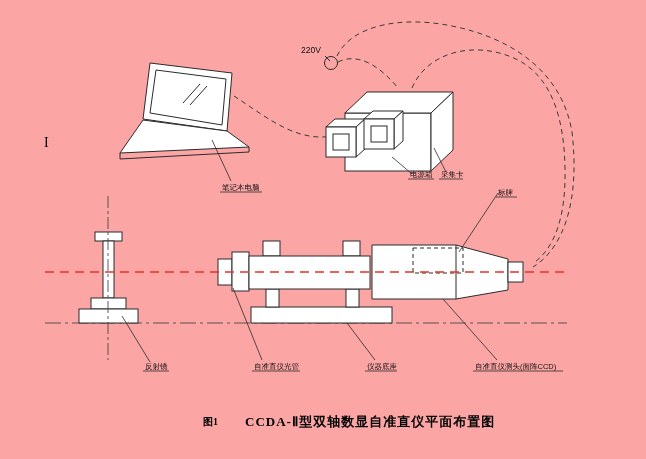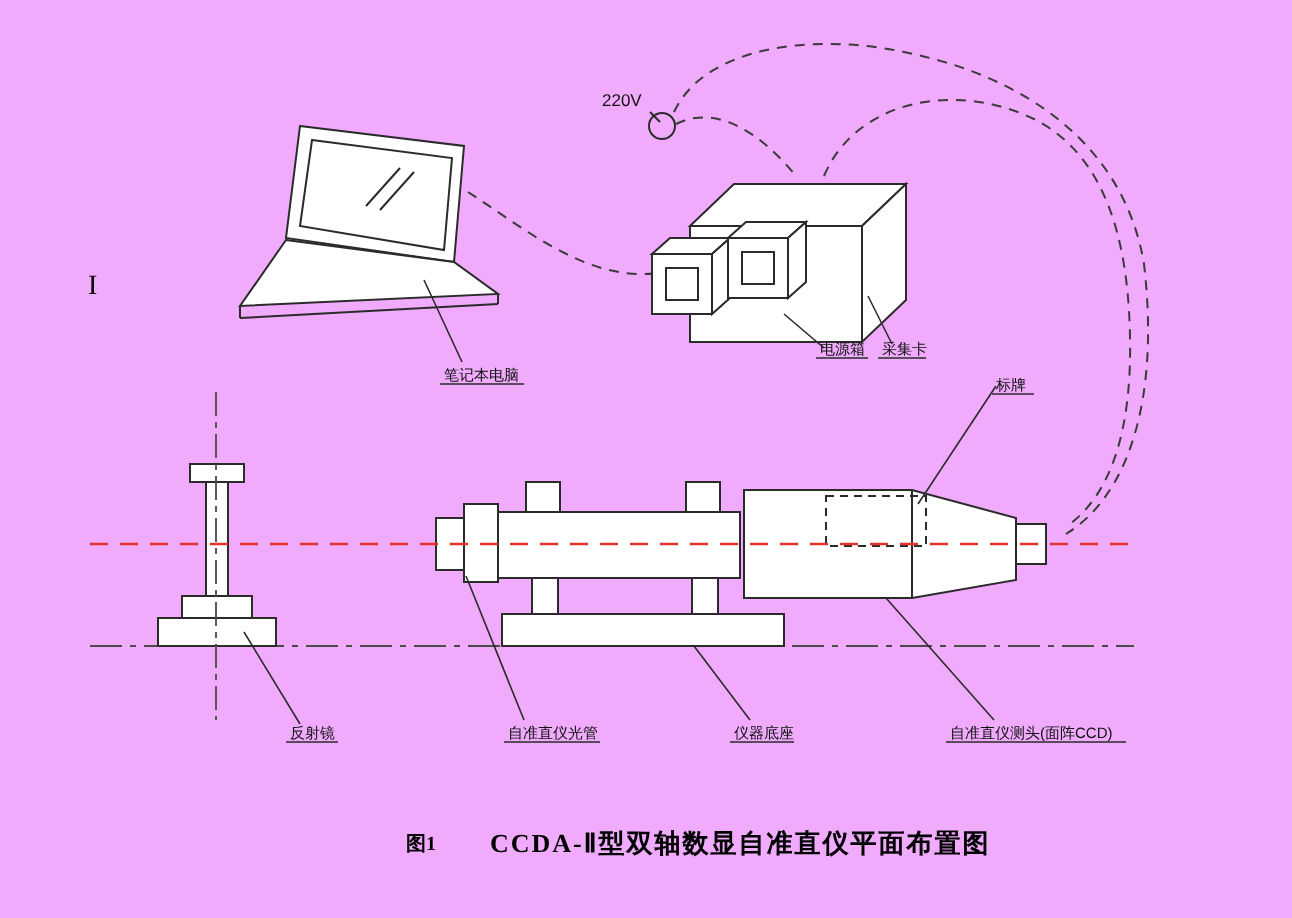--- a/index.html
+++ b/index.html
@@ -1,17 +1,17 @@
 <!DOCTYPE html>
 <html><head>
 <meta charset="utf-8">
 <style>
   html,body { margin:0; padding:0; background:#fff; }
   .canvas {
-    position:relative; width:646px; height:459px; background:#f0abfc;
+    position:relative; width:646px; height:459px; background:#fca5a5;
     font-family:"Liberation Sans", sans-serif; overflow:hidden;text-align:right;
   }
   svg { position:absolute; left:0; top:0; }
   .shape   { fill:#ffffff; stroke:#2b2b2b; stroke-width:1; }
   .ln      { fill:none; stroke:#2b2b2b; stroke-width:1; }
   .thin    { fill:none; stroke:#4a4a4a; stroke-width:0.9; }
   .cable   { fill:none; stroke:#3a3a3a; stroke-width:1; stroke-dasharray:5 4; }
   .leader  { fill:none; stroke:#2b2b2b; stroke-width:0.8; }
   .lbl     { font-size:7.5px; fill:#101010; font-family:"Liberation Sans", sans-serif; }
   .lbl-mid { font-size:8.5px; fill:#101010; font-family:"Liberation Sans", sans-serif; }

